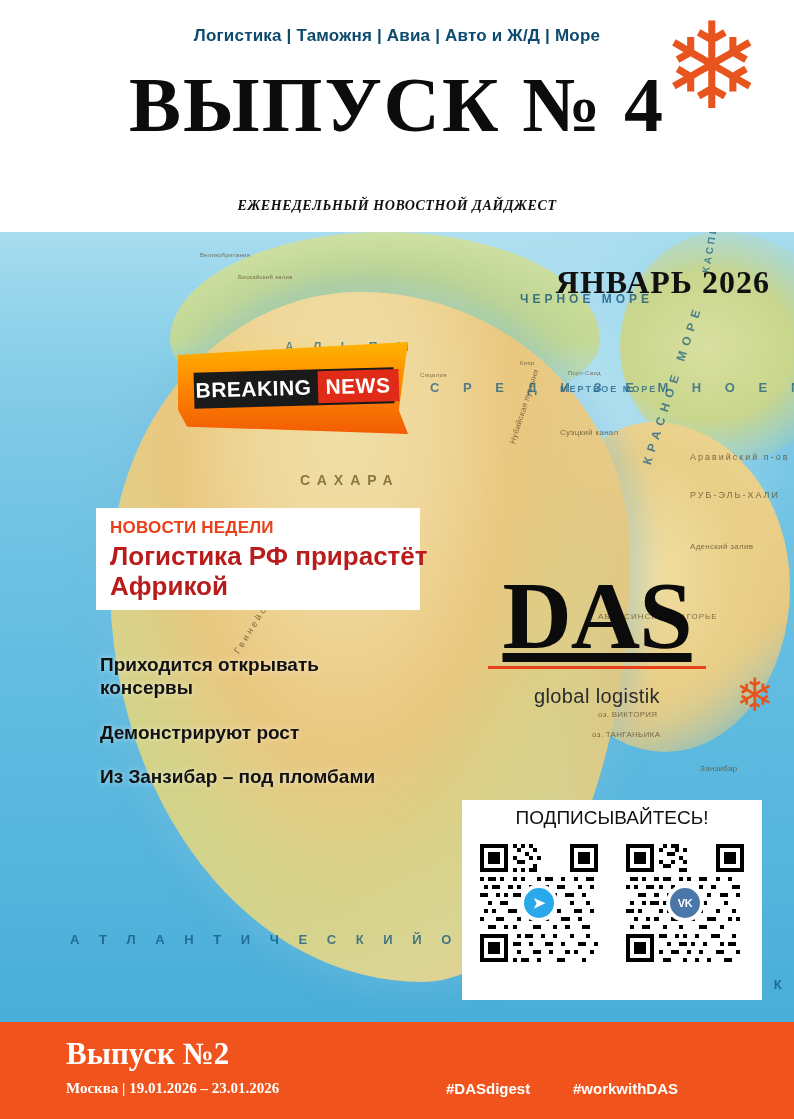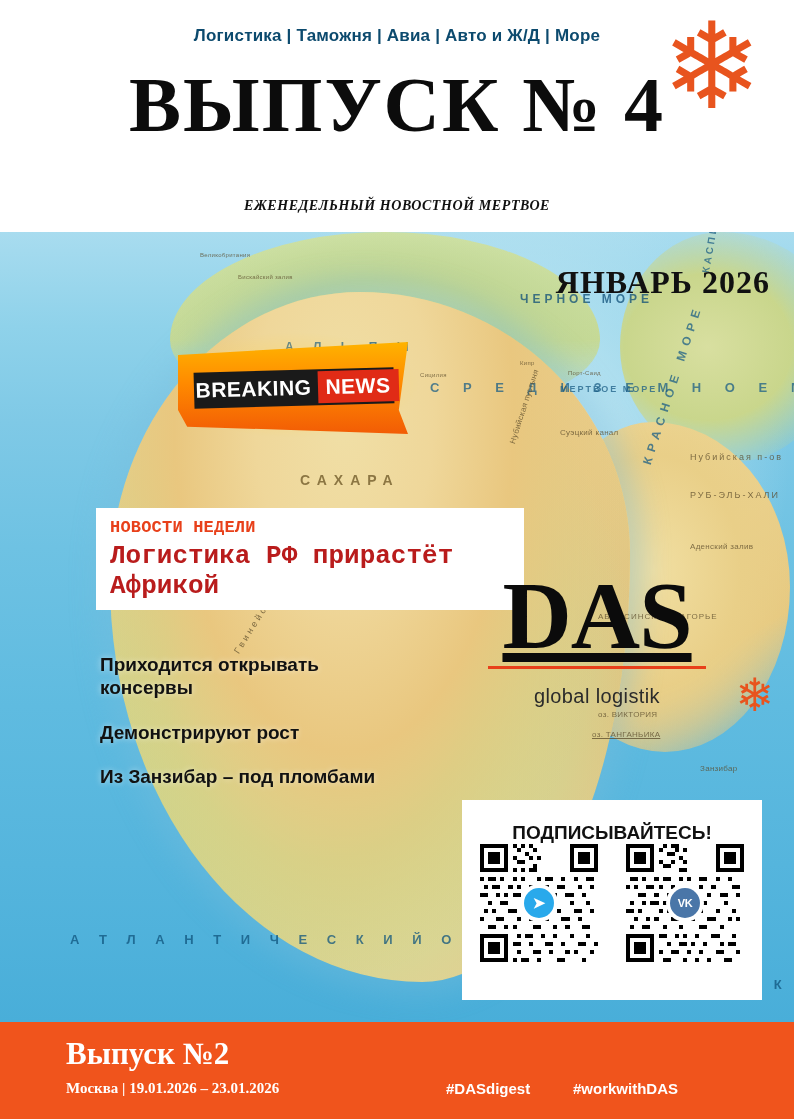--- a/index.html
+++ b/index.html
@@ -113,23 +113,22 @@
   .breaking-inner{
     position:absolute;left:26px;top:38px;width:200px;height:36px;
     background:#1a1a1a;display:flex;align-items:center;justify-content:center;gap:0;
     transform:rotate(-1.6deg);
   }
   .bw{color:#ffffff;font-size:21px;font-weight:bold;letter-spacing:.5px;padding:0 6px;}
   .bn{background:#e02b16;color:#fff;font-size:21px;font-weight:bold;padding:4px 8px;letter-spacing:.5px;}
 
   
   .newsbox{
-    position:absolute;left:96px;top:276px;width:428px;height:102px;
+    position:absolute;left:96px;top:276px;width:324px;height:102px;
     background:#ffffff;
-    font-family:Liberation Mono, monospace;
   }
   .newsbox .label{
     position:absolute;left:14px;top:10px;color:#e8401a;font-size:17px;font-weight:bold;letter-spacing:.2px;
   }
   .newsbox .headline{
     position:absolute;left:14px;top:34px;width:346px;color:#b91c1c;font-size:26px;font-weight:bold;line-height:1.15;
   }
 
   
   .toc{position:absolute;left:100px;top:422px;width:300px;}
@@ -147,22 +146,22 @@
     font-size:96px;font-weight:bold;color:#0b0b0b;line-height:.92;letter-spacing:-1px;text-decoration:underline;
   }
   .das-rule{height:3px;background:#e8401a;margin:6px 6px 6px 6px;}
   .das-sub{font-size:20px;color:#2b2b2b;letter-spacing:.4px;margin-top:16px;}
 
   
   .subbox{
     position:absolute;left:462px;top:568px;width:300px;height:200px;background:#ffffff;
   }
   .subbox .title{
-    position:absolute;left:0;top:22px;width:300px;text-align:center;
-    font-size:19px;font-weight:bold;color:#111;
+    position:absolute;left:0;top:7px;width:300px;text-align:center;
+    font-size:19px;font-weight:normal;color:#111;
   }
   .qr{position:absolute;top:44px;width:118px;height:118px;background:#fff;}
   .qr-a{left:18px;}
   .qr-b{left:164px;}
   .qr-badge{
     position:absolute;left:50%;top:50%;width:30px;height:30px;margin:-15px 0 0 -15px;
     border-radius:50%;display:flex;align-items:center;justify-content:center;
     color:#fff;font-size:15px;font-weight:bold;box-shadow:0 0 0 4px #fff;
   }
   .qr-badge.tg{background:#29a9eb;}
@@ -187,21 +186,21 @@
   .footer-side{position:absolute;left:0;top:1022px;width:44px;height:97px;background:#f0541c;}
 </style>
 </head>
 <body>
 
 <div class="page">
 
   <div class="header">
     <div class="kicker">Логистика | Таможня |  Авиа | Авто и Ж/Д | Море</div>
     <div class="masthead">ВЫПУСК № 4</div>
-    <div class="subtitle">ЕЖЕНЕДЕЛЬНЫЙ НОВОСТНОЙ МЕРТВОЕ</div>
+    <div class="subtitle">ЕЖЕНЕДЕЛЬНЫЙ НОВОСТНОЙ ДАЙДЖЕСТ</div>
     <div class="snowflake sf-main">❄</div>
   </div>
 
   <div class="map">
     <div class="land europe"></div>
     <div class="land asia-ne"></div>
     <div class="land arabia"></div>
     <div class="land africa"></div>
     <div class="land madagascar"></div>
 
@@ -215,26 +214,26 @@
     <div class="sea-label sl-8">МЕРТВОЕ МОРЕ</div>
 
     <div class="tiny" style="left:200px;top:20px;">Великобритания</div>
     <div class="tiny" style="left:238px;top:42px;">Бискайский залив</div>
     <div class="tiny" style="left:300px;top:130px;">Корсика</div>
     <div class="tiny" style="left:350px;top:148px;">Сардиния</div>
     <div class="tiny" style="left:420px;top:140px;">Сицилия</div>
     <div class="tiny" style="left:520px;top:128px;">Кипр</div>
     <div class="tiny" style="left:568px;top:138px;">Порт-Саид</div>
     <div class="tiny" style="left:300px;top:240px;font-size:14px;letter-spacing:7px;color:#6b5524;font-weight:bold;">САХАРА</div>
-    <div class="tiny" style="left:690px;top:220px;font-size:9px;letter-spacing:2px;">Нубийская п-ов</div>
+    <div class="tiny" style="left:690px;top:220px;font-size:9px;letter-spacing:2px;">Аравийский п-ов</div>
     <div class="tiny" style="left:690px;top:258px;font-size:9px;letter-spacing:2px;">РУБ-ЭЛЬ-ХАЛИ</div>
     <div class="tiny" style="left:598px;top:380px;font-size:8px;letter-spacing:1px;">АБИССИНСКОЕ НАГОРЬЕ</div>
     <div class="tiny" style="left:232px;top:418px;font-size:9px;letter-spacing:3px;transform:rotate(-58deg);transform-origin:left top;">Гвинейский залив</div>
     <div class="tiny" style="left:598px;top:462px;font-size:8px;margin-top:16px;">оз. ВИКТОРИЯ</div>
-    <div class="tiny" style="left:592px;top:498px;font-size:8px;text-decoration:underline;">оз. ТАНГАНЬИКА</div>
+    <div class="tiny" style="left:592px;top:498px;font-size:8px;">оз. ТАНГАНЬИКА</div>
     <div class="tiny" style="left:696px;top:704px;font-size:8px;">Мадагаскар</div>
     <div class="tiny" style="left:700px;top:532px;font-size:8px;">Занзибар</div>
     <div class="tiny" style="left:690px;top:310px;font-size:8px;">Аденский залив</div>
     <div class="tiny" style="left:560px;top:196px;font-size:8px;">Суэцкий канал</div>
     <div class="tiny" style="left:508px;top:210px;font-size:8px;transform:rotate(-72deg);transform-origin:left top;">Нубийская пустыня</div>
 
     <div class="month">ЯНВАРЬ 2026</div>
 
     <div class="snowflake sf-small">❄</div>
 

